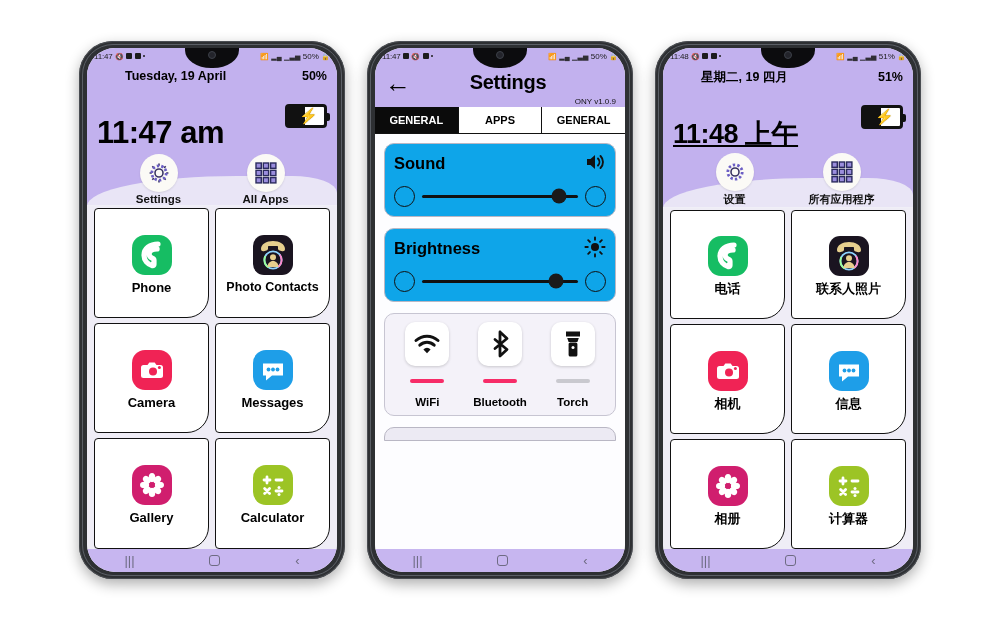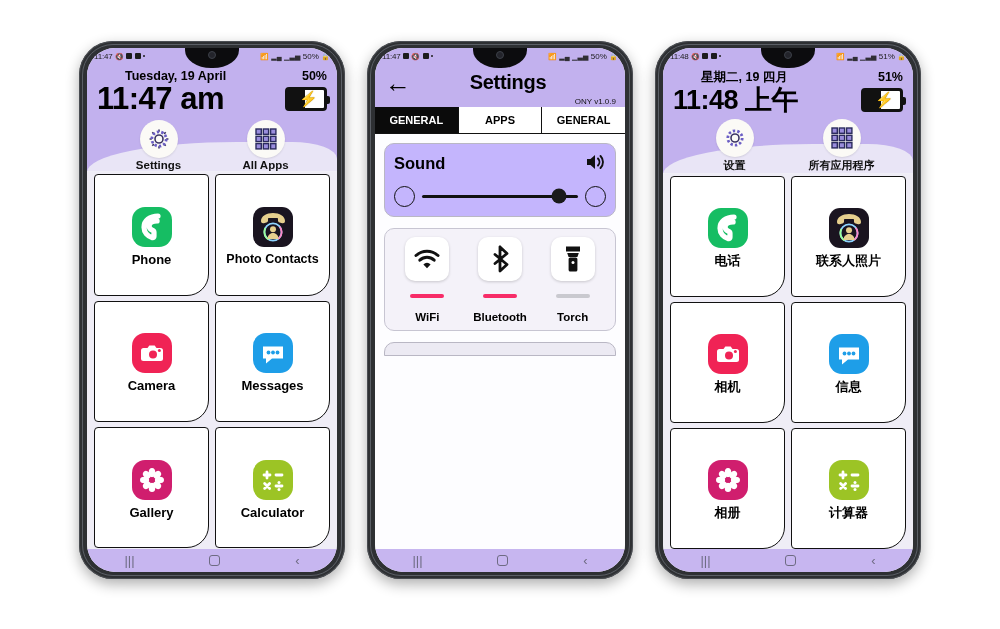--- a/index.html
+++ b/index.html
@@ -91,22 +91,22 @@
     display: flex; align-items: center; justify-content: space-between;
     position: relative; z-index: 3;
   }
   .hdr-date { font-size: 12.5px; font-weight: bold; color: #000; margin-left: 28px; }
   .hdr-batt-pct { font-size: 12.5px; font-weight: bold; color: #000; }
   .clock-row {
     display: flex; align-items: center; justify-content: space-between;
     position: relative; z-index: 3;
     margin-top: -1px;
   }
-  .clock { font-size: 31px; font-weight: bold; color: #000; letter-spacing: -0.5px; line-height: 1.12; }
-  .clock.cjk { font-size: 27px; }
+  .clock { font-size: 31px; font-weight: bold; color: #000; letter-spacing: -0.5px; line-height: 1.12; margin-top: 34px; }
+  .clock.cjk { font-size: 27px; text-decoration: underline; }
   .battery {
     position: relative; width: 42px; height: 24px;
     border: 3px solid #111; border-radius: 4px;
     background: #ffffff; display:flex; align-items:center;
   }
   .battery::after {
     content:""; position:absolute; right:-6px; top: 6px;
     width: 4px; height: 8px; background: #111; border-radius: 0 2px 2px 0;
   }
   .battery .fill { width: 47%; height: 100%; background: #111; }
@@ -194,21 +194,21 @@
   .tab:last-child { border-right: none; }
   .tab.active { background: #0b0b0b; color: #ffffff; }
 
   .set-body {
     flex: 1; background: #fdfdff;
     padding: 9px 9px 0 9px;
     display: flex; flex-direction: column; gap: 11px;
     overflow: hidden;
   }
   .card {
-    background: #c4b5fd;
+    background: #0ea5e9;
     border: 1px solid #b9b7c4;
     border-radius: 10px;
     padding: 7px 9px 9px 9px;
     flex: none;
   }
   .card-head { display: flex; align-items: center; justify-content: space-between; }
   .card-title { font-size: 16.5px; font-weight: bold; color: #000; }
   .slider-row { display: flex; align-items: center; gap: 7px; margin-top: 9px; }
   .circ-btn {
     width: 21px; height: 21px; border-radius: 50%;
@@ -473,20 +473,47 @@
               <div class="knob" id="sound-knob" style="left: 88%;"></div>
             </div>
             <div class="circ-wrap">
               <div class="circ-btn"></div>
                 <div class="h"></div>
                 <div class="v"></div>
             </div>
           </div>
         </div>
 
+        <div class="card">
+          <div class="card-head">
+            <div class="card-title">Brightness</div>
+            <div>
+              <svg width="22" height="22" viewBox="0 0 22 22">
+                  <circle cx="11" cy="11" r="4" fill="#111"></circle>
+                  <g stroke="#111" stroke-width="1.9" stroke-linecap="round">
+                    <path d="M11 1.4v2.4M11 18.2v2.4M1.4 11h2.4M18.2 11h2.4M4.2 4.2l1.7 1.7M16.1 16.1l1.7 1.7M17.8 4.2l-1.7 1.7M5.9 16.1l-1.7 1.7"></path>
+                  </g>
+                </svg>
+            </div>
+          </div>
+          <div class="slider-row">
+            <div class="circ-wrap">
+              <div class="circ-btn"></div>
+                <div class="h"></div>
+            </div>
+            <div class="track">
+              <div class="knob" id="bright-knob" style="left: 86%;"></div>
+            </div>
+            <div class="circ-wrap">
+              <div class="circ-btn"></div>
+                <div class="h"></div>
+                <div class="v"></div>
+            </div>
+          </div>
+        </div>
 
         <div class="toggle-card">
           <div class="toggle">
             <div class="sq">
               <svg width="28" height="24" viewBox="0 0 28 24">
                   <g fill="none" stroke="#111" stroke-width="3" stroke-linecap="round">
                     <path d="M3 8.5C6.2 5.6 9.9 4.2 14 4.2S21.8 5.6 25 8.5"></path>
                     <path d="M6.8 13.2c2.1-1.9 4.6-2.9 7.2-2.9s5.1 1 7.2 2.9"></path>
                   </g>
                   <path d="M14 21.2l-3.6-3.8a5 5 0 017.2 0z" fill="#111"></path>

